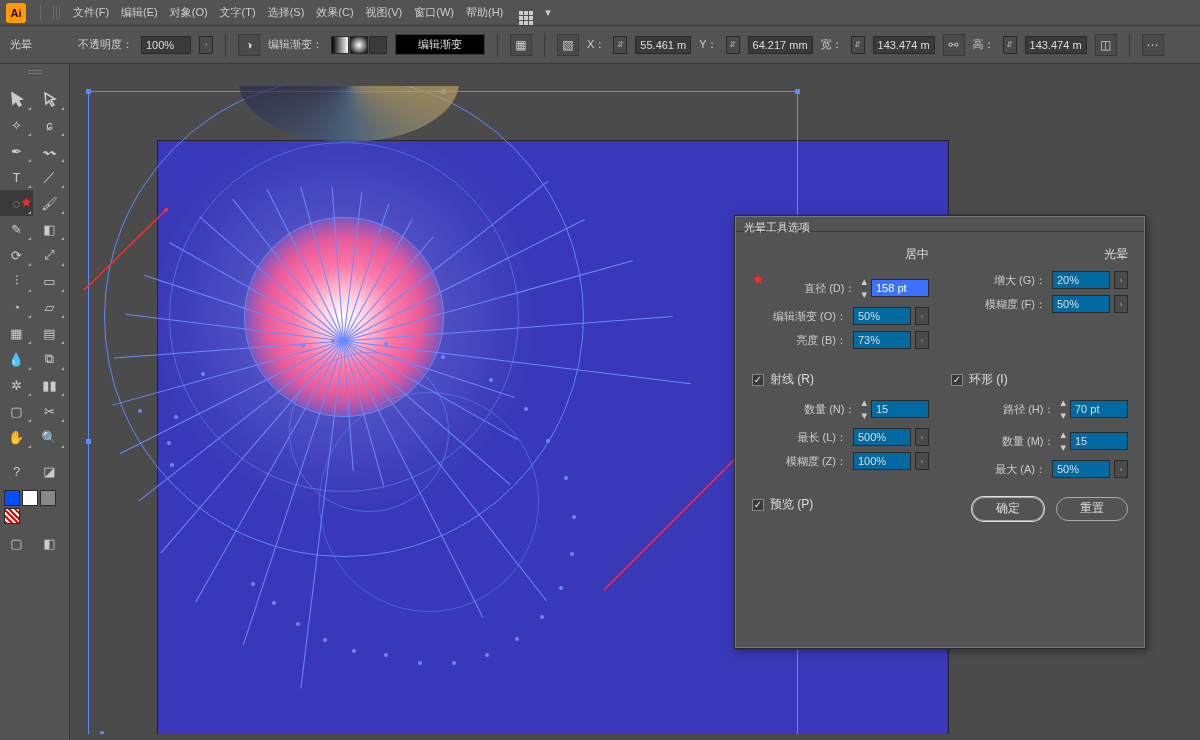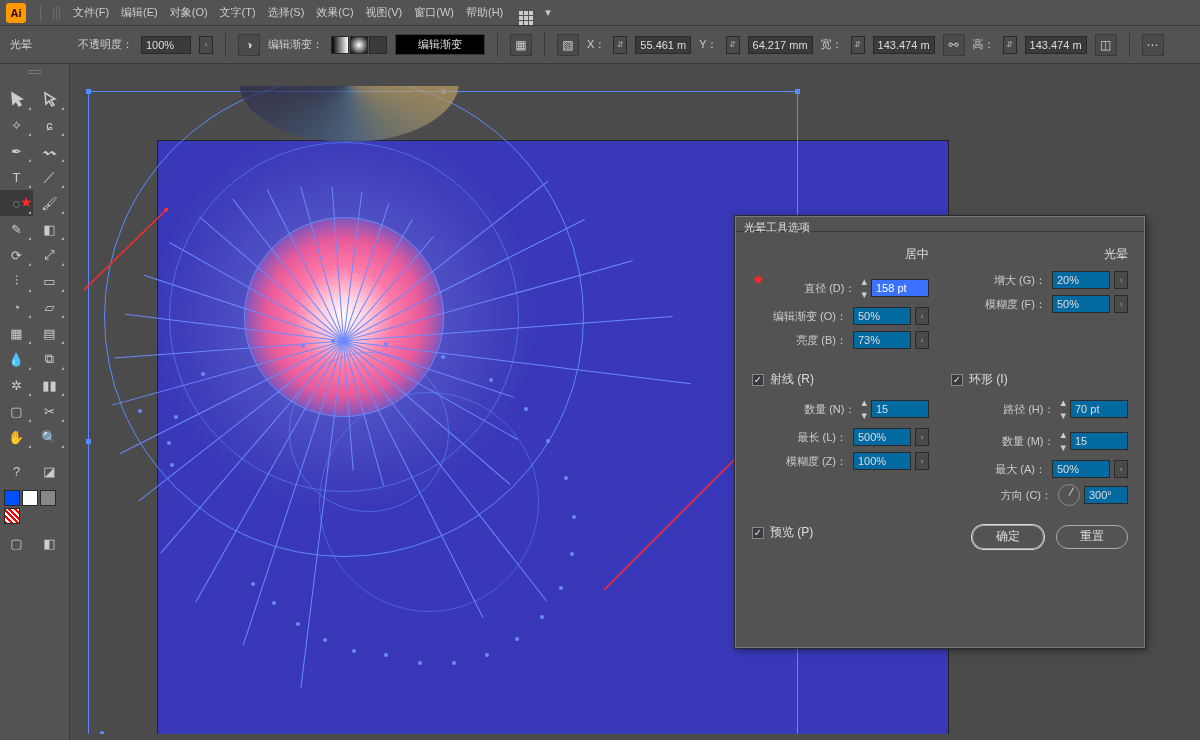--- a/index.html
+++ b/index.html
@@ -421,25 +421,20 @@
               <div class="up">▴</div>
               <div class="dn">▾</div>
             </div>
           <div class="valbox">15</div>
         </div>
         <div class="field">
           <label>最大 (A)：</label>
           <div class="valbox">50%</div>
           <div class="caret-r">›</div>
         </div>
-        <div class="field">
-          <label>方向 (C)：</label>
-          <div class="dial"></div>
-          <div class="valbox" style="min-width:44px">300°</div>
-        </div>
       </div>
     </div>
   </div>
   <div class="footer">
     <div class="check">
         <div class="box">✓</div>
         <span>预览 (P)</span>
       </div>
     <div class="spacer"></div>
     <div class="pill primary">确定</div>

